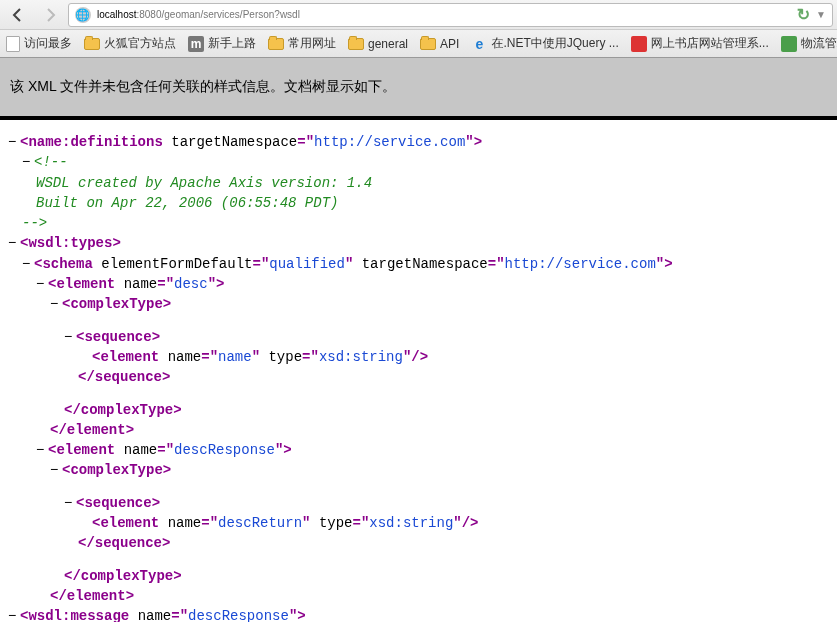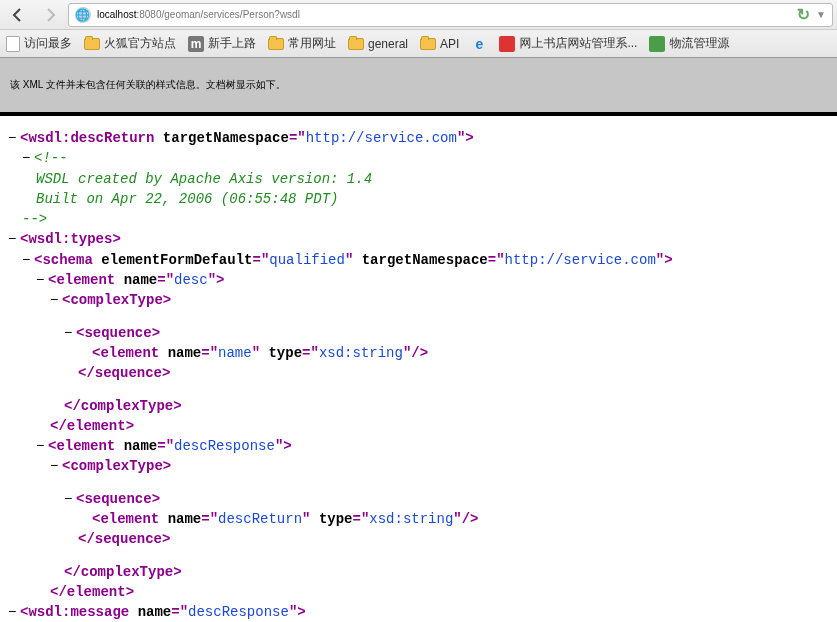--- a/index.html
+++ b/index.html
@@ -26,31 +26,31 @@
   .bm-icon { width: 16px; height: 16px; display: inline-flex; align-items: center; justify-content: center; }
   .folder { background: #f5c24c; border-radius: 2px; width: 16px; height: 12px; position: relative; border:1px solid #c89a2a;}
   .folder::before{content:"";position:absolute;top:-3px;left:0;width:6px;height:3px;background:#f5c24c;border:1px solid #c89a2a;border-bottom:none;border-radius:2px 2px 0 0;}
   .page-ic { width:14px;height:16px;background:#fff;border:1px solid #aaa;border-radius:1px;}
   .m-ic { width:16px;height:16px;background:#777;color:#fff;font-weight:bold;font-size:12px;display:flex;align-items:center;justify-content:center;border-radius:2px;}
   .ie-ic{color:#1e7dd4;font-weight:bold;font-size:14px;}
   .red-ic{width:16px;height:16px;background:#d33;border-radius:2px;}
   .grn-ic{width:16px;height:16px;background:#4a9e4a;border-radius:2px;}
   
   
-  .notice { background: #c6c6c6; padding: 20px 10px; font-size: 10px; color: #000; border-bottom: 4px solid #000; }
+  .notice { background: #c6c6c6; padding: 20px 10px; font-size: 14px; color: #000; border-bottom: 4px solid #000; }
   
   
   .xml { padding: 12px 8px; font-family: "Courier New", monospace; font-size: 14px; line-height: 1.45; }
   .line { white-space: nowrap; }
   .ind1 { padding-left: 14px; } .ind2 { padding-left: 28px; } .ind3 { padding-left: 42px; }
   .ind4 { padding-left: 56px; margin-top: 12px; } .ind5 { padding-left: 70px; } .ind6 { padding-left: 84px; }
   .toggle { color: #000; display: inline-block; width: 12px; cursor: pointer;}
   .tag { color: #8b008b; font-weight: bold; }
   .punct { color: #8b008b; font-weight: bold; }
-  .attr { color: #000; font-weight: bold; }
+  .attr { color: #000; font-weight: normal; }
   .val { color: #1a49d4; font-family: Liberation Mono, monospace; }
   .comment { color: #228b22; font-style: italic; }
 </style>
 </head>
 <body>
 
 <div class="url-bar">
   <div class="nav-btn enabled">
     <svg width="16" height="16" viewBox="0 0 16 16">
         <path d="M10 2 L4 8 L10 14" fill="none" stroke="#444" stroke-width="2"></path>
@@ -100,36 +100,37 @@
       <span>general</span>
     </div>
   <div class="bm">
       <span class="bm-icon">
         <span class="folder"></span>
       </span>
       <span>API</span>
     </div>
   <div class="bm">
       <span class="bm-icon ie-ic">e</span>
+      <span>在.NET中使用JQuery ...</span>
     </div>
   <div class="bm">
       <span class="bm-icon red-ic"></span>
       <span>网上书店网站管理系...</span>
     </div>
   <div class="bm">
       <span class="bm-icon grn-ic"></span>
       <span>物流管理源</span>
     </div>
 </div>
 
 <div class="notice">该 XML 文件并未包含任何关联的样式信息。文档树显示如下。</div>
 
 <div class="xml">
 
-<div class="line"><span class="toggle">−</span><span class="punct">&lt;</span><span class="tag">wsdl:descReturn</span> <span class="attr">targetNamespace</span><span class="punct">=</span><span class="punct">"</span><span class="val">http://service.com</span><span class="punct">"</span><span class="punct">&gt;</span></div>
+<div class="line"><span class="toggle">−</span><span class="punct">&lt;</span><span class="tag">name:definitions</span> <span class="attr">targetNamespace</span><span class="punct">=</span><span class="punct">"</span><span class="val">http://service.com</span><span class="punct">"</span><span class="punct">&gt;</span></div>
 
 <div class="line ind1"><span class="toggle">−</span><span class="comment">&lt;!--</span></div>
 <div class="line ind2 comment">WSDL created by Apache Axis version: 1.4</div>
 <div class="line ind2 comment">Built on Apr 22, 2006 (06:55:48 PDT)</div>
 <div class="line ind1"><span class="comment">--&gt;</span></div>
 
 <div class="line"><span class="toggle">−</span><span class="punct">&lt;</span><span class="tag">wsdl:types</span><span class="punct">&gt;</span></div>
 
 <div class="line ind1"><span class="toggle">−</span><span class="punct">&lt;</span><span class="tag">schema</span> <span class="attr">elementFormDefault</span><span class="punct">=</span><span class="punct">"</span><span class="val">qualified</span><span class="punct">"</span> <span class="attr">targetNamespace</span><span class="punct">=</span><span class="punct">"</span><span class="val">http://service.com</span><span class="punct">"</span><span class="punct">&gt;</span></div>
 

